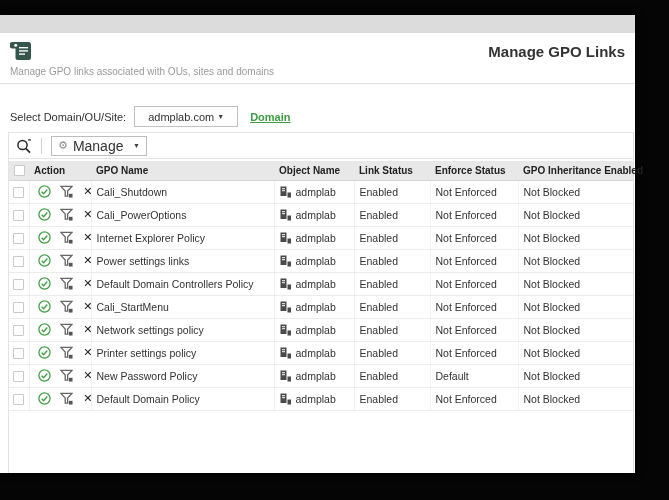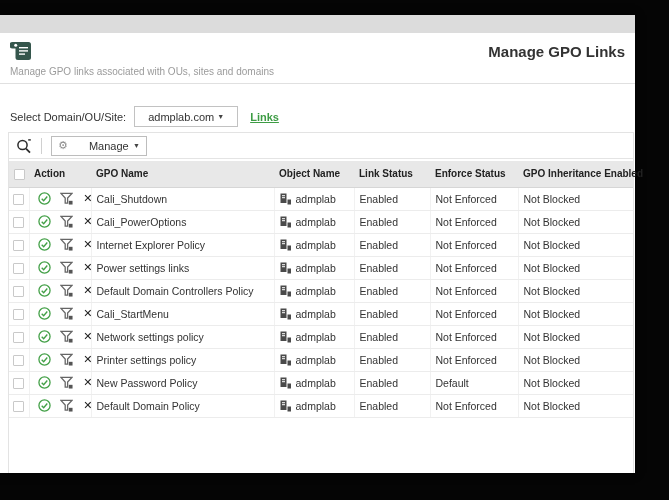--- a/index.html
+++ b/index.html
@@ -36,28 +36,28 @@
     position:absolute;left:8px;top:117px;width:626px;bottom:0;
     border:1px solid #e3e3e3;border-bottom:none;background:#fff;
   }
   .toolbar{display:flex;align-items:center;height:26px;border-bottom:1px solid #e4e4e4;padding-left:7px;}
   .toolbar .divider{width:1px;height:16px;background:#d0d0d0;margin:0 9px;}
   .manage-dd{
     display:flex;align-items:center;width:96px;height:20px;border:1px solid #bdbdbd;
     background:#fff;padding:0 6px;cursor:pointer;
   }
   .manage-dd .gear{font-size:11px;color:#8a8a8a;line-height:1;}
-  .manage-dd .dd-label{font-size:11px;color:#333;margin-left:21px;}
+  .manage-dd .dd-label{font-size:14px;color:#333;margin-left:5px;}
   .manage-dd .caret{margin-left:auto;}
   .spacer{height:2px;}
   table{width:100%;border-collapse:collapse;table-layout:fixed;}
   col.c-cb{width:20px;} col.c-act{width:62px;} col.c-gpo{width:183px;}
   col.c-obj{width:80px;} col.c-link{width:76px;} col.c-enf{width:88px;}
   thead th{
-    background:var(--hdr-bg);height:26px;text-align:left;font-size:10px;font-weight:bold;color:#222;
+    background:var(--hdr-bg);height:19px;text-align:left;font-size:10px;font-weight:bold;color:#222;
     padding:0 5px;border-bottom:1px solid #d6d6d6;white-space:nowrap;
   }
   thead th.cb-cell{padding:0;text-align:center;}
   tbody td{
     height:23px;font-size:10.5px;color:#333;padding:0 5px;white-space:nowrap;overflow:hidden;
     border-bottom:1px solid #ececec;border-right:1px solid #f1f1f1;background:#fff;
   }
   tbody td:last-child{border-right:none;}
   tbody td.cb-cell{padding:0;text-align:center;overflow:visible;}
   .cb{
@@ -91,21 +91,21 @@
     </div>
     <div class="page-subtitle">Manage GPO links associated with OUs, sites and domains</div>
   </div>
 
   <div class="domain-row">
     <span>Select Domain/OU/Site:</span>
     <div class="select-box">
       <span>admplab.com</span>
       <span class="caret">▼</span>
     </div>
-    <a class="select-link">Links</a>
+    <a class="select-link">Domain</a>
   </div>
 
   <div class="table-panel">
     <div class="toolbar">
       <span style="line-height:0;cursor:pointer;">
         <svg width="16" height="16" viewBox="0 0 16 16">
           <circle cx="6.5" cy="7" r="4.6" fill="none" stroke="#2b2b2b" stroke-width="1.5"></circle>
           <line x1="10" y1="10.6" x2="14" y2="14.6" stroke="#2b2b2b" stroke-width="1.8"></line>
           <rect x="12.2" y="1.2" width="2.6" height="1.4" fill="#2b2b2b"></rect>
         </svg>

